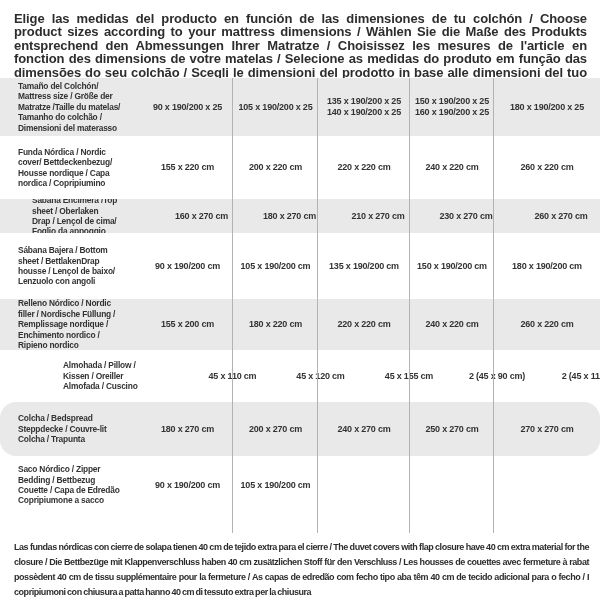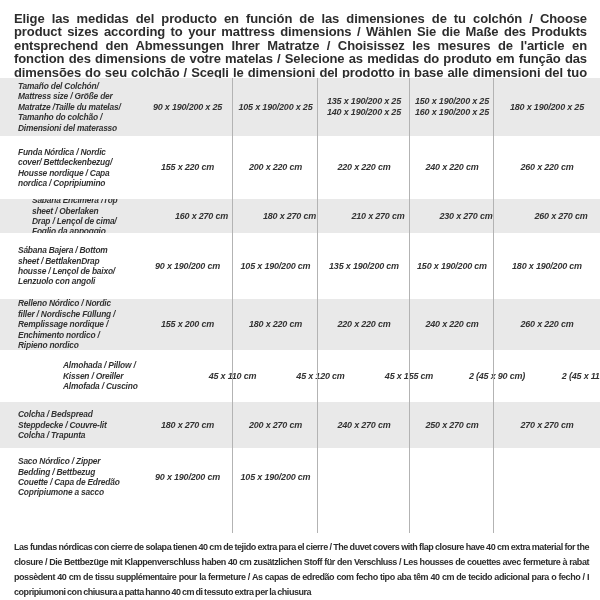--- a/index.html
+++ b/index.html
@@ -8,28 +8,28 @@
     font-family:"Liberation Sans","DejaVu Sans",sans-serif;
     -webkit-font-smoothing:antialiased;
   }
   .page{position:absolute;inset:0;}
   .intro{
     position:absolute;top:12px;left:14px;width:573px;margin:0;
     font-size:13px;line-height:13.4px;font-weight:bold;color:#2d2d2d;
     text-align:justify;letter-spacing:-0.1px;
   }
   .tbl{position:absolute;top:78px;left:0;width:600px;height:455px;}
-  .row{display:grid;grid-template-columns:142px 91px 85px 92px 84px 106px;width:600px;font-style:italic;}
+  .row{display:grid;grid-template-columns:142px 91px 85px 92px 84px 106px;width:600px;}
   .row:nth-child(1){height:58px;}
   .row:nth-child(2){height:63px;}
   .row:nth-child(3){height:34px;padding-left:14px;}
   .row:nth-child(4){height:66px;}
   .row:nth-child(5){height:51px;}
   .row:nth-child(6){height:52px;margin-left:45px;}
-  .row:nth-child(7){height:46px;}
+  .row:nth-child(7){height:54px;border-radius:16px;}
   .row:nth-child(8){height:58px;}
   .g{background:#e9e9e9;}
   .cell{display:flex;align-items:center;overflow:hidden;color:#333333;font-weight:bold;}
   .lbl{
     padding-left:18px;padding-right:2px;
     font-size:8.4px;line-height:10.4px;letter-spacing:-0.2px;
     white-space:pre-line;text-align:left;
   }
   .val{
     justify-content:center;text-align:center;

